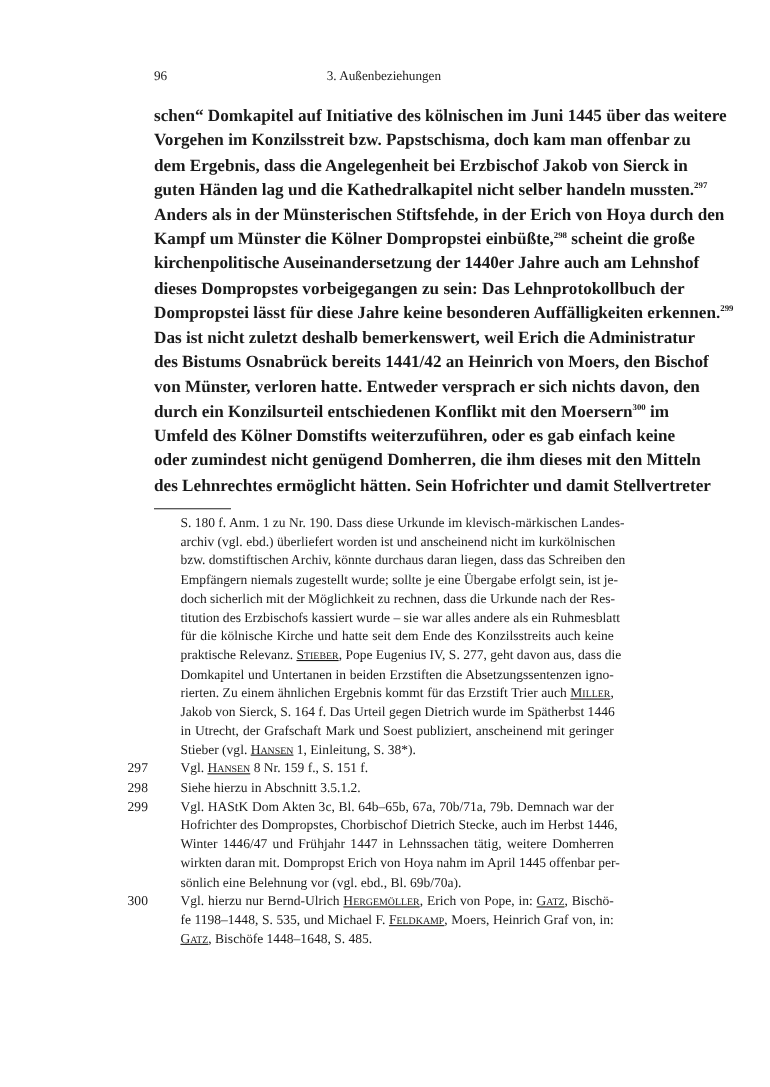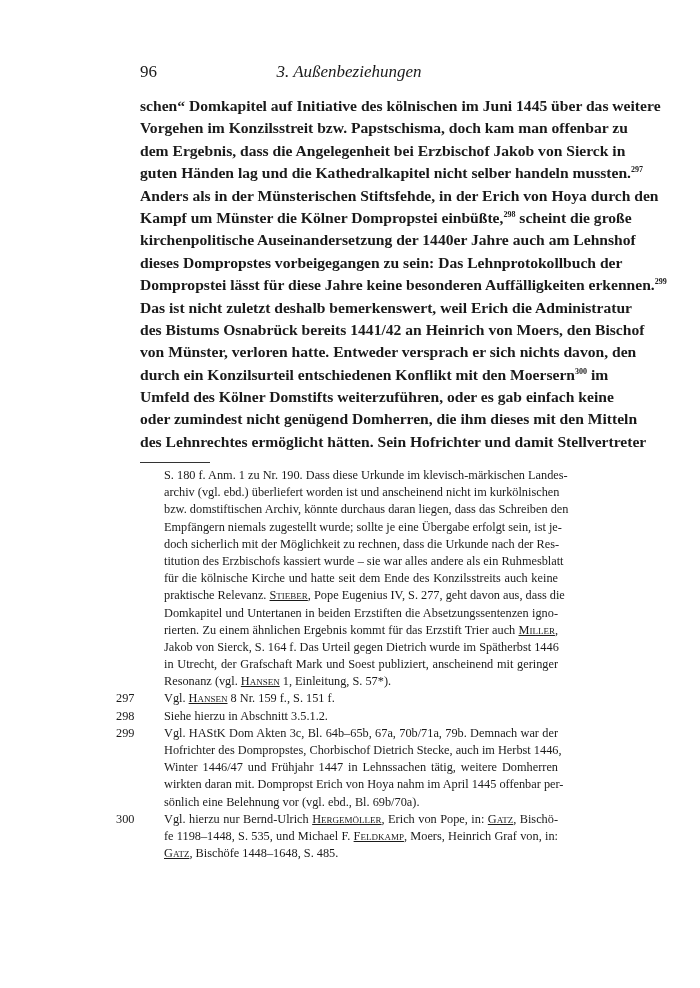--- a/index.html
+++ b/index.html
@@ -1,22 +1,22 @@
 <!DOCTYPE html>
 <html><head>
 <meta charset="utf-8">
 <style>
   html, body { margin: 0; padding: 0; background: #ffffff; }
   body { width: 700px; height: 988px; position: relative; overflow: hidden;
          font-family: "Liberation Serif", "DejaVu Serif", serif; color: #1a1a1a; }
   .page { position: absolute; left: 0; top: 0; width: 700px; height: 988px; }
   .running-head { position: absolute; top: 62px; left: 140px; width: 418px; height: 20px;
-                  font-size: 17px; }
+                  font-size: 12px; }
   .page-number { position: absolute; left: 0; top: 0; }
-  .head-title { position: absolute; left: 0; right: 0; top: 0; text-align: center; font-style: italic; }
+  .head-title { position: absolute; left: 0; right: 0; top: 0; text-align: center; }
   .body-text { position: absolute; top: 95px; left: 140px; width: 418px;
                font-size: 15.6px; line-height: 22.4px; font-weight: bold; }
   .body-text .line { display: block; white-space: nowrap; text-align: justify;
                      text-align-last: justify; height: 22.4px; overflow: visible; }
   sup { font-size: 8px; vertical-align: 6px; line-height: 0; }
   .fn-rule { position: absolute; top: 462px; left: 140px; width: 70px; height: 0;
              border-top: 1px solid #333; }
   .footnotes { position: absolute; top: 467px; left: 140px; width: 418px;
                font-size: 12.3px; line-height: 17.2px; }
   .fn { position: relative; padding-left: 24px; }
@@ -64,21 +64,21 @@
       <span class="line">bzw. domstiftischen Archiv, könnte durchaus daran liegen, dass das Schreiben den</span>
       <span class="line">Empfängern niemals zugestellt wurde; sollte je eine Übergabe erfolgt sein, ist je-</span>
       <span class="line">doch sicherlich mit der Möglichkeit zu rechnen, dass die Urkunde nach der Res-</span>
       <span class="line">titution des Erzbischofs kassiert wurde – sie war alles andere als ein Ruhmesblatt</span>
       <span class="line">für die kölnische Kirche und hatte seit dem Ende des Konzilsstreits auch keine</span>
       <span class="line"><span>praktische Relevanz. </span><span class="sc">Stieber</span><span>, Pope Eugenius IV, S. 277, geht davon aus, dass die</span></span>
       <span class="line">Domkapitel und Untertanen in beiden Erzstiften die Absetzungssentenzen igno-</span>
       <span class="line"><span>rierten. Zu einem ähnlichen Ergebnis kommt für das Erzstift Trier auch </span><span class="sc">Miller</span><span>,</span></span>
       <span class="line">Jakob von Sierck, S. 164 f. Das Urteil gegen Dietrich wurde im Spätherbst 1446</span>
       <span class="line">in Utrecht, der Grafschaft Mark und Soest publiziert, anscheinend mit geringer</span>
-      <span class="line last"><span>Resonanz (vgl. </span><span class="sc">Hansen</span><span> 1, Einleitung, S. 57*).</span></span>
+      <span class="line last"><span>Stieber (vgl. </span><span class="sc">Hansen</span><span> 1, Einleitung, S. 38*).</span></span>
     </div>
 
     <div class="fn">
       <span class="num">297</span>
       <span class="line last"><span>Vgl. </span><span class="sc">Hansen</span><span> 8 Nr. 159 f., S. 151 f.</span></span>
     </div>
 
     <div class="fn">
       <span class="num">298</span>
       <span class="line last">Siehe hierzu in Abschnitt 3.5.1.2.</span>

